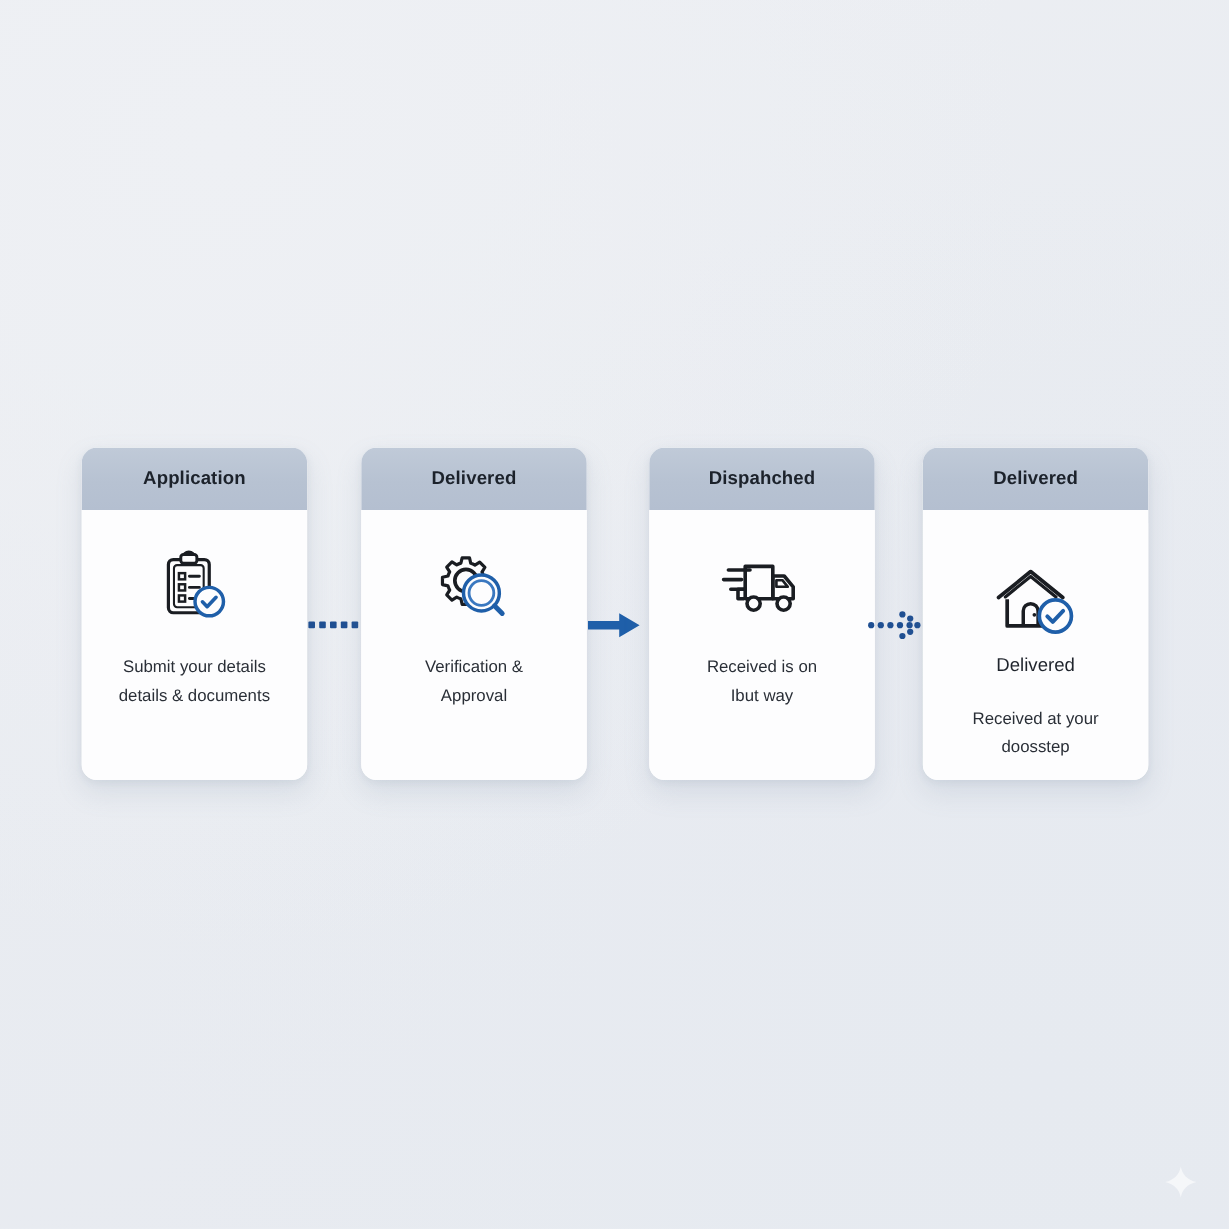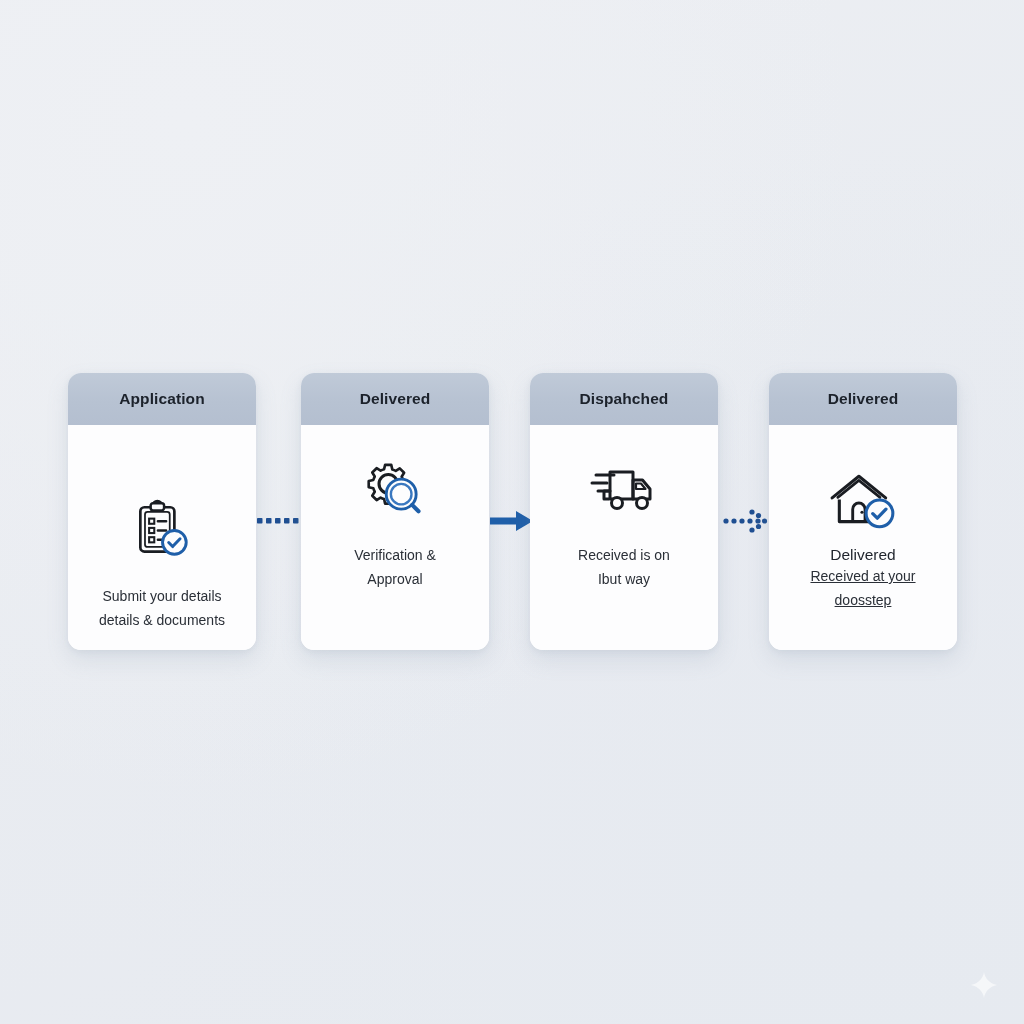--- a/index.html
+++ b/index.html
@@ -41,23 +41,23 @@
     height: 277px;
     border-radius: 13px;
     background: #fdfdfe;
     box-shadow:
       0 10px 22px rgba(120,134,160,0.16),
       0 2px 6px rgba(120,134,160,0.10);
     overflow: hidden;
     display: flex;
     flex-direction: column;
   }
-  .card.c0 { left: 68px; gap: 41px; }
+  .card.c0 { left: 68px; }
   .card.c1 { left: 301px; }
-  .card.c2 { left: 530px; }
+  .card.c2 { left: 541px; }
   .card.c3 { left: 769px; gap: 11px; }
 
   .card-header {
     height: 52px;
     flex: 0 0 52px;
     background: linear-gradient(180deg, #c0cad8 0%, #b7c2d2 55%, #b4bfd0 100%);
     display: flex;
     align-items: center;
     justify-content: center;
   }
@@ -95,22 +95,21 @@
   .desc {
     margin-top: 16px;
     font-size: 14px;
     line-height: 1.72;
     color: #2a2f37;
     text-align: center;
     width: 172px;
     white-space: pre-line;
   }
   .card.c3 .desc {
-    margin-top: 0;
-    text-decoration: underline;
+    margin-top: 22px;
   }
 
   
   .conn {
     position: absolute;
     top: 128px;
     height: 40px;
     display: flex;
     align-items: center;
     justify-content: center;

